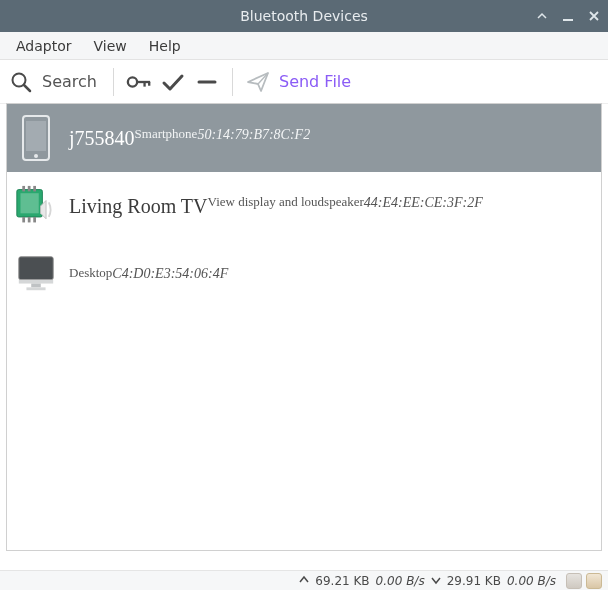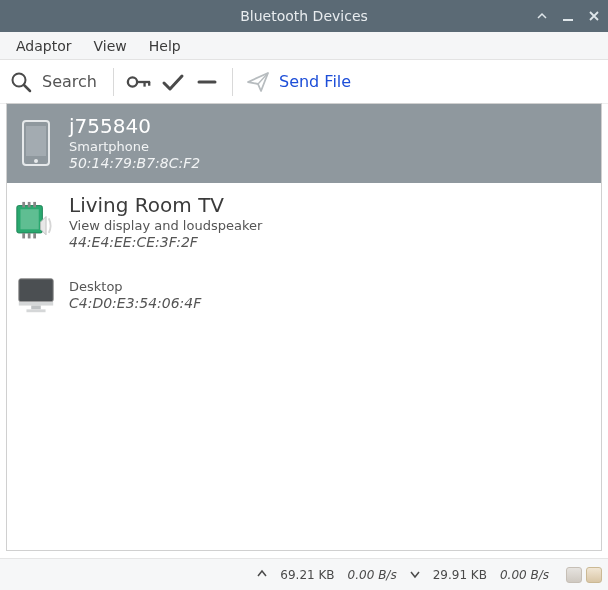--- a/index.html
+++ b/index.html
@@ -8,32 +8,32 @@
   .titlebar .title { position: absolute; left: 50%; transform: translateX(-50%); }
   .win-controls { position: absolute; right: 8px; display: flex; gap: 14px; align-items: center; }
   .win-controls span { cursor: default; display: inline-flex; }
   .menubar { height: 28px; background: #f5f6f7; display: flex; align-items: center; padding: 0 6px; gap: 2px; font-size: 14px; border-bottom: 1px solid #e3e3e3; }
   .menubar .menu-item { padding: 3px 10px; }
   .toolbar { height: 44px; background: #fff; display: flex; align-items: center; padding: 0 8px; gap: 8px; border-bottom: 1px solid #eee; }
   .toolbar .search-group { display: flex; align-items: center; gap: 8px; padding-right: 4px; }
   .toolbar .sep { width: 1px; height: 28px; background: #d9d9d9; margin: 0 4px; }
   .toolbar .ico { display: inline-flex; align-items: center; justify-content: center; width: 26px; height: 26px; color: #555; }
   .toolbar .text { font-size: 16px; color: #555; }
-  .toolbar .disabled { color: #1d4ed8; }
+  .toolbar .disabled { color: #8b5cf6; }
   .device-list { border: 1px solid #d0d0d0; margin: -1px 6px 6px 6px; height: 448px; background: #fff; overflow: hidden; }
   .device-row { display: flex; align-items: center; padding: 10px 10px 10px 8px; gap: 12px; }
   .device-row.selected { background: #8f989e; color: #f7f9fa; }
   .device-row.selected .sub, .device-row.selected .mac { color: #f2f4f5; }
   .device-icon { width: 42px; height: 48px; display: flex; align-items: center; justify-content: center; }
-  .device-text { display: flex; flex-direction: column; line-height: 1.25; }
+  .device-text { display: flex; flex-direction: row; line-height: 1.25; font-family: Liberation Serif, serif; }
   .device-name { font-size: 20px; font-weight: 400; color: inherit; }
   .device-row .sub { font-size: 13px; color: #555; }
   .device-row .mac { font-size: 14px; font-style: italic; color: #555; }
   .device-row.selected .device-name { color: #fff; }
-  .statusbar { position: absolute; bottom: 0; left: 0; right: 0; height: 32px; background: #f6f7f8; border-top: 1px solid #e5e5e5; display: flex; align-items: center; justify-content: flex-end; padding: 0 6px; font-size: 12px; gap: 13px; color: #4a4a4a; }
+  .statusbar { position: absolute; bottom: 0; left: 0; right: 0; height: 20px; background: #f6f7f8; border-top: 1px solid #e5e5e5; display: flex; align-items: center; justify-content: flex-end; padding: 0 6px; font-size: 12px; gap: 6px; color: #4a4a4a; }
   .statusbar .rate { font-style: italic; }
   .statusbar .tray { display: inline-flex; gap: 4px; margin-left: 4px; }
   .statusbar .tray span { width: 16px; height: 16px; border-radius: 3px; display: inline-block; }
   body { position: relative; }
 </style>
 </head>
 <body>
 
 <div class="titlebar">
   <span class="title">Bluetooth Devices</span>

